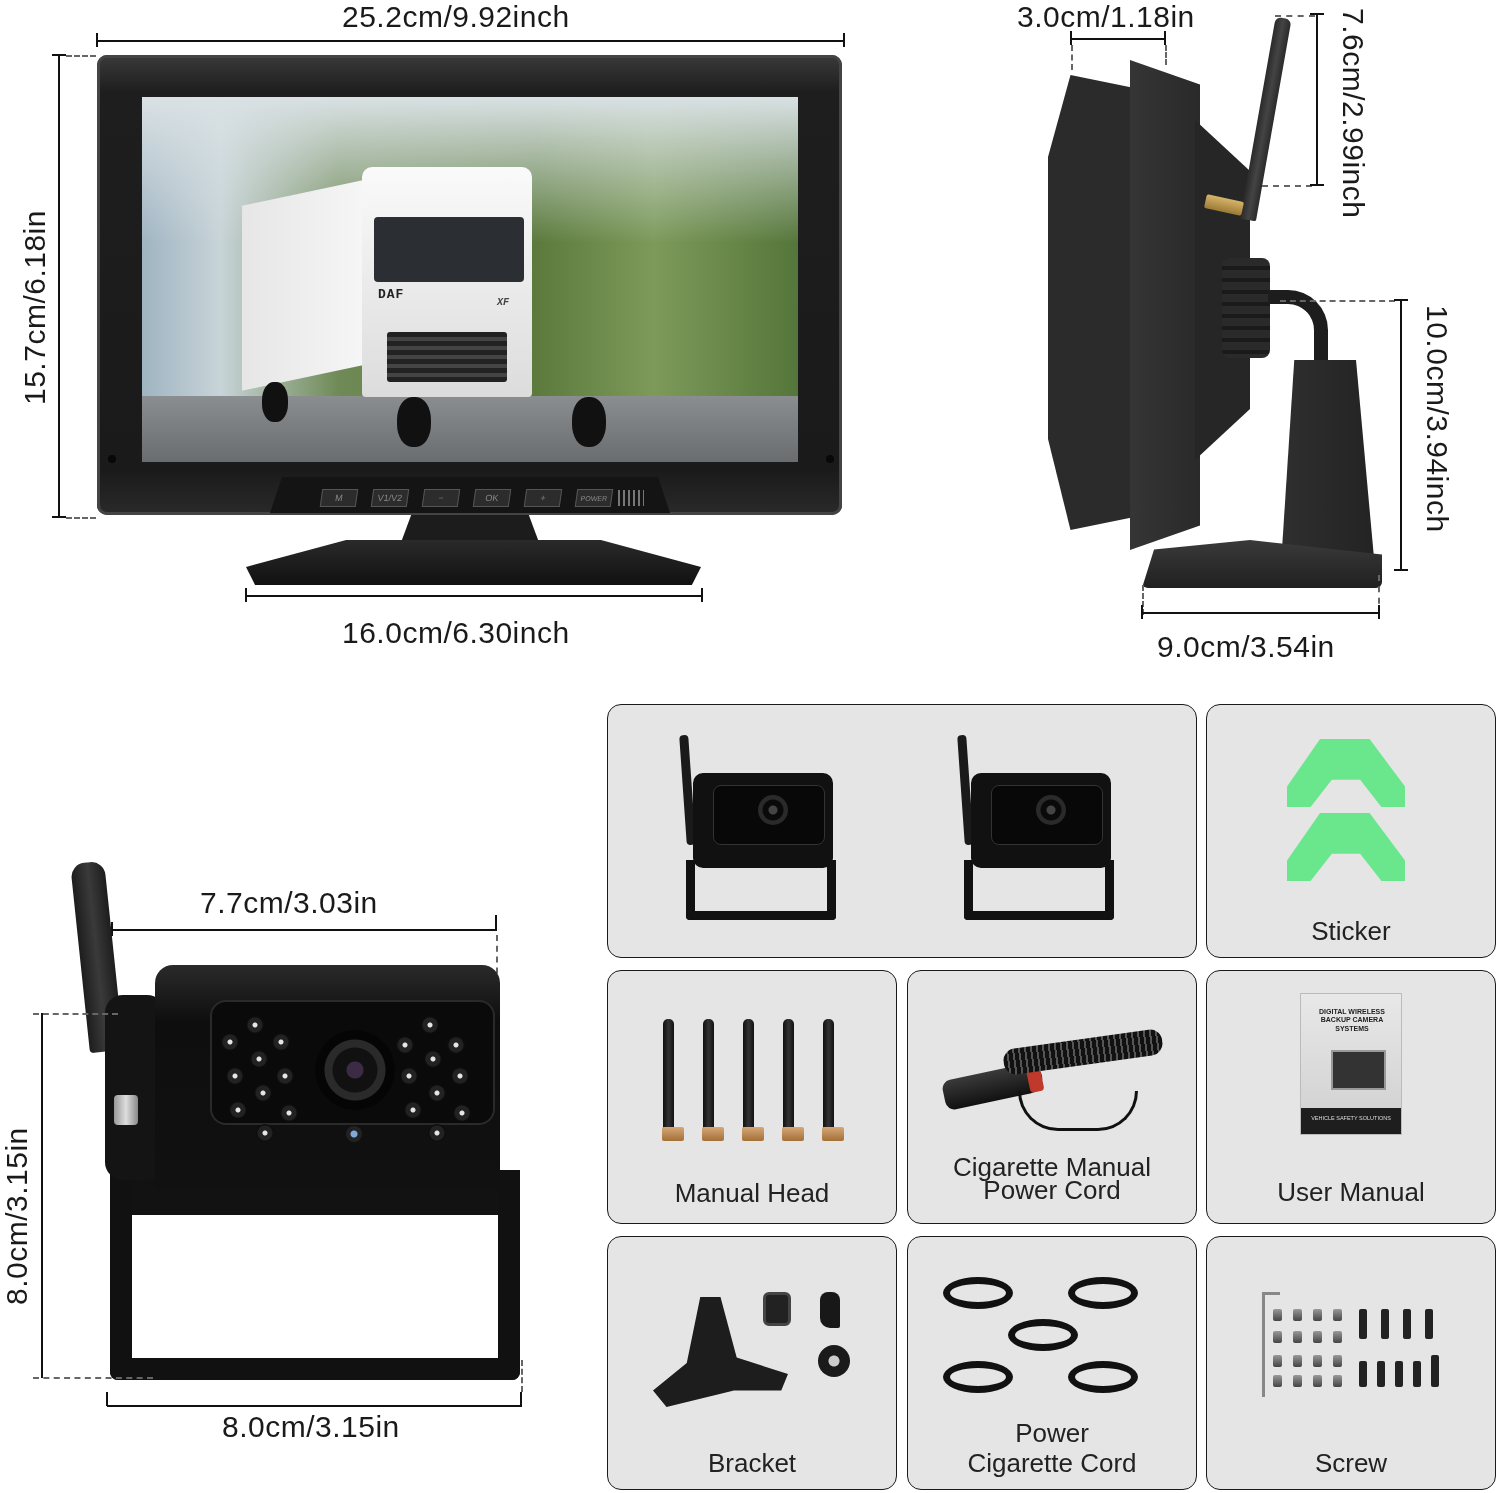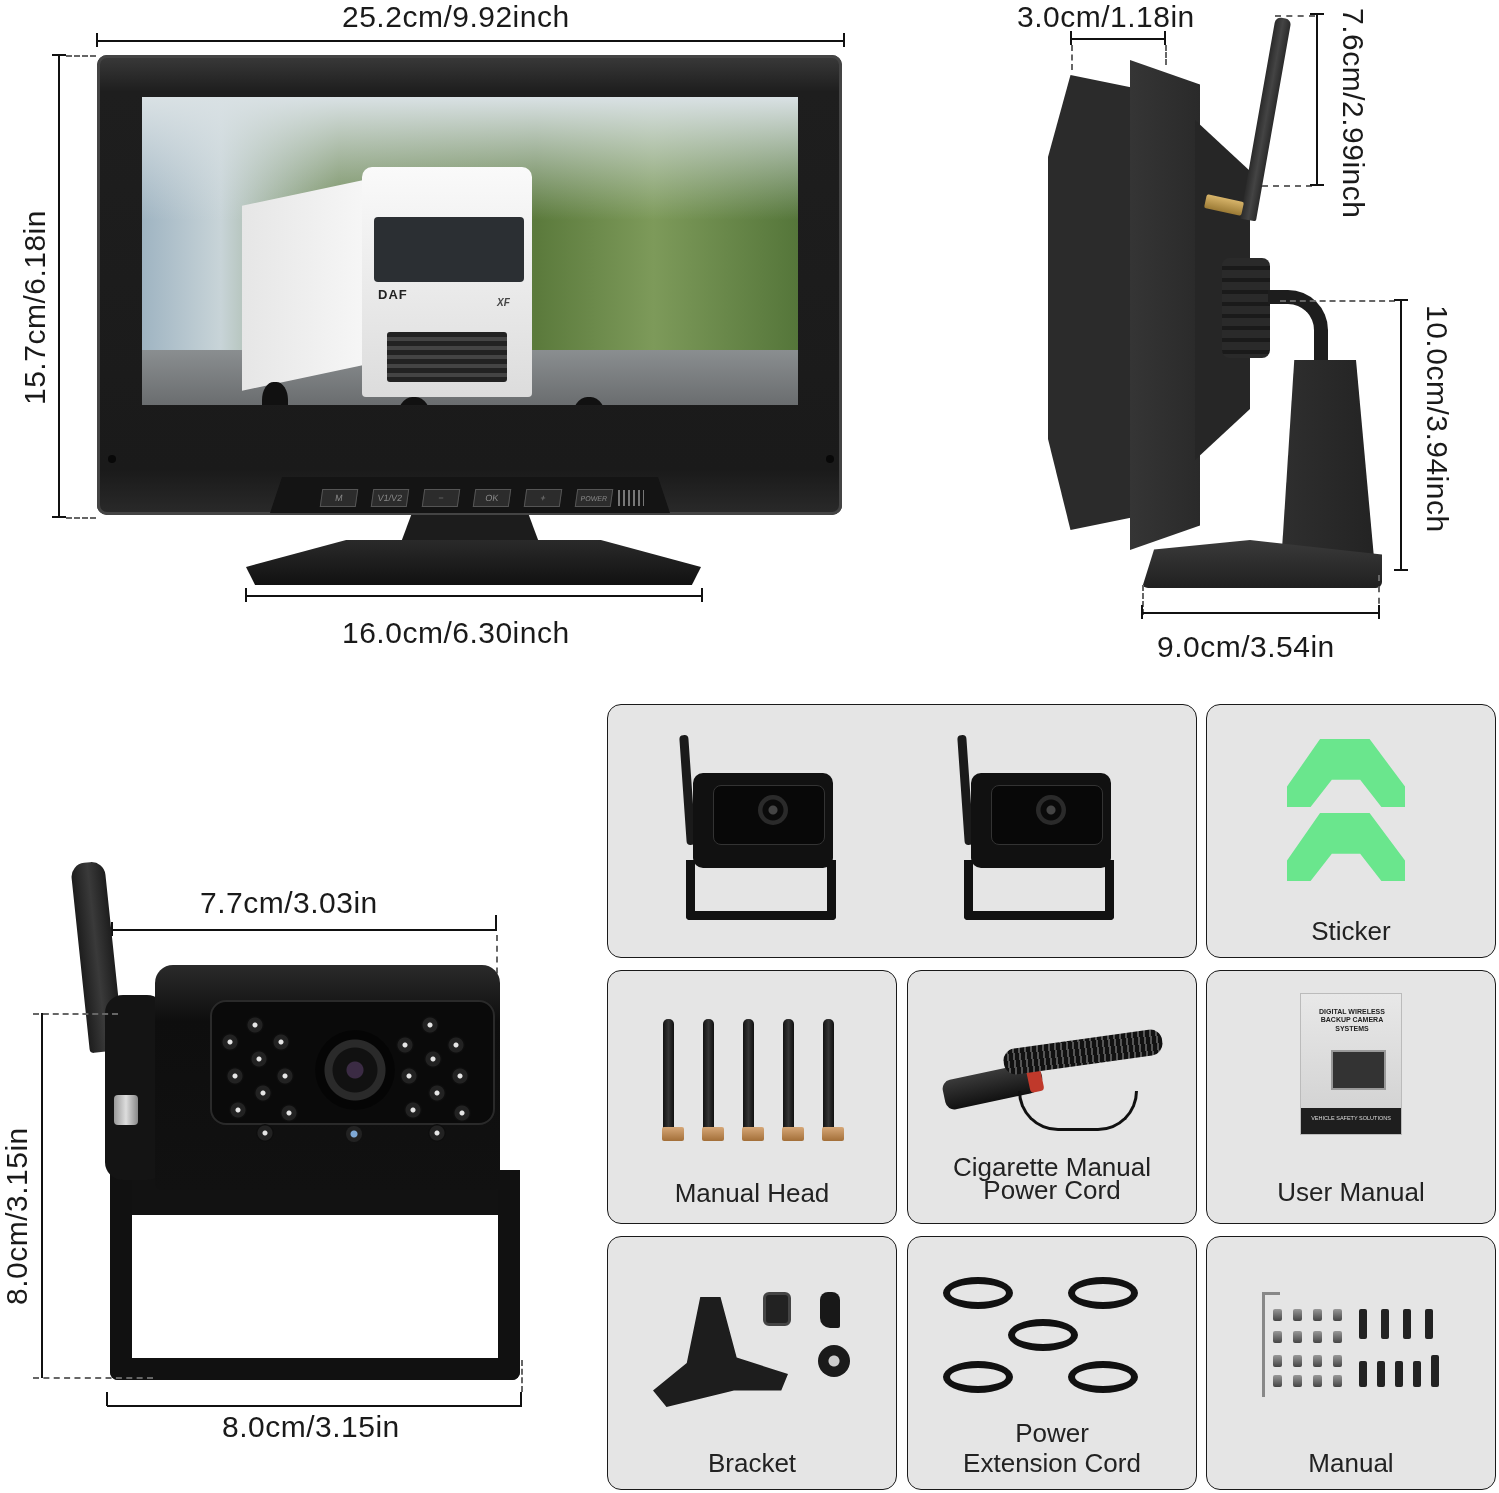--- a/index.html
+++ b/index.html
@@ -11,22 +11,22 @@
   .hline { position: absolute; height: 2px; background: #111; }
   .vline { position: absolute; width: 2px; background: #111; }
   .tick-h { position: absolute; width: 2px; height: 14px; background: #111; }
   .tick-v { position: absolute; height: 2px; width: 14px; background: #111; }
   .dash-h { position: absolute; height: 0; border-top: 2px dashed #666; }
   .dash-v { position: absolute; width: 0; border-left: 2px dashed #666; }
 
   
   .monitor { left: 97px; top: 55px; width: 745px; height: 460px; border-radius: 10px;
     background: linear-gradient(#3a3a3a, #1e1e1e 8%, #1a1a1a 90%, #2a2a2a); box-shadow: inset 0 0 0 3px #444; }
-  .screen { left: 142px; top: 97px; width: 656px; height: 308px; overflow: hidden;
-    background: linear-gradient(90deg, #9fb4c2 0%, #c8d4d8 12%, #6f8a56 30%, #5b7a3c 60%, #7d9a5a 78%, #55763a 100%); }
+  .screen { left: 142px; top: 97px; width: 656px; height: 365px; overflow: hidden;
+    background: linear-gradient(90deg, #9fb4c2 0%, #c8d4d8 12%, #6f8a56 30%, #5b7a3c 60%, #7d9a5a 78%, #55763a 100%); font-family: Liberation Mono, monospace; }
   .sky { left: 0; top: 0; width: 100%; height: 40%; background: linear-gradient(#d9e1e4, rgba(200,212,216,0)); }
   .road { left: 0; bottom: 0; width: 100%; height: 18%; background: linear-gradient(#8a8e90, #6a6d6f); }
   .truck-cab { left: 220px; top: 70px; width: 170px; height: 230px; background: linear-gradient(#fafafa, #dcdcdc); border-radius: 10px 10px 4px 4px; }
   .truck-windshield { left: 232px; top: 120px; width: 150px; height: 65px; background: #2b2f33; border-radius: 4px; }
   .truck-grille { left: 245px; top: 235px; width: 120px; height: 50px; background: repeating-linear-gradient(#222 0 5px, #444 5px 9px); border-radius: 3px; }
   .truck-logo { left: 236px; top: 190px; font-size: 13px; font-weight: bold; color: #222; letter-spacing: 1px; }
   .truck-model { left: 355px; top: 200px; font-size: 10px; font-weight: bold; color: #444; font-style: italic; }
   .trailer { left: 100px; top: 95px; width: 130px; height: 185px; background: linear-gradient(90deg, #e6e6e6, #f7f7f7); transform: skewY(-12deg); }
   .wheel { width: 34px; height: 50px; background: #111; border-radius: 45%; }
   .bezel-strip { left: 270px; top: 477px; width: 400px; height: 36px; background: #141414; clip-path: polygon(3% 0, 97% 0, 100% 100%, 0 100%); }
@@ -282,21 +282,21 @@
   <div class="card-label" style="top:212px;">Bracket</div>
 </div>
 
 <div class="card" style="left:907px; top:1236px; width:290px; height:254px;">
   <div class="coil" style="left:35px; top:40px;"></div>
   <div class="coil" style="left:160px; top:40px;"></div>
   <div class="coil" style="left:100px; top:82px;"></div>
   <div class="coil" style="left:35px; top:124px;"></div>
   <div class="coil" style="left:160px; top:124px;"></div>
   <div class="card-label" style="top:182px;">Power</div>
-  <div class="card-label" style="top:212px;">Extension Cord</div>
+  <div class="card-label" style="top:212px;">Cigarette Cord</div>
 </div>
 
 <div class="card" style="left:1206px; top:1236px; width:290px; height:254px;">
   <div class="abs" style="left:55px; top:55px; width:3px; height:105px; background:#888;"></div>
   <div class="abs" style="left:55px; top:55px; width:18px; height:3px; background:#888;"></div>
   <div class="screw-sm" style="left:66px; top:72px;"></div>
   <div class="screw-sm" style="left:86px; top:72px;"></div>
   <div class="screw-sm" style="left:106px; top:72px;"></div>
   <div class="screw-sm" style="left:126px; top:72px;"></div>
   <div class="screw-sm" style="left:66px; top:94px;"></div>
@@ -313,14 +313,14 @@
   <div class="screw-sm" style="left:126px; top:138px;"></div>
   <div class="screw" style="left:152px; top:72px; height:30px;"></div>
   <div class="screw" style="left:174px; top:72px; height:30px;"></div>
   <div class="screw" style="left:196px; top:72px; height:30px;"></div>
   <div class="screw" style="left:218px; top:72px; height:30px;"></div>
   <div class="screw" style="left:152px; top:124px; height:26px;"></div>
   <div class="screw" style="left:170px; top:124px; height:26px;"></div>
   <div class="screw" style="left:188px; top:124px; height:26px;"></div>
   <div class="screw" style="left:206px; top:124px; height:26px;"></div>
   <div class="screw" style="left:224px; top:118px; height:32px;"></div>
-  <div class="card-label" style="top:212px;">Manual</div>
+  <div class="card-label" style="top:212px;">Screw</div>
 </div>
 
 </body></html>

